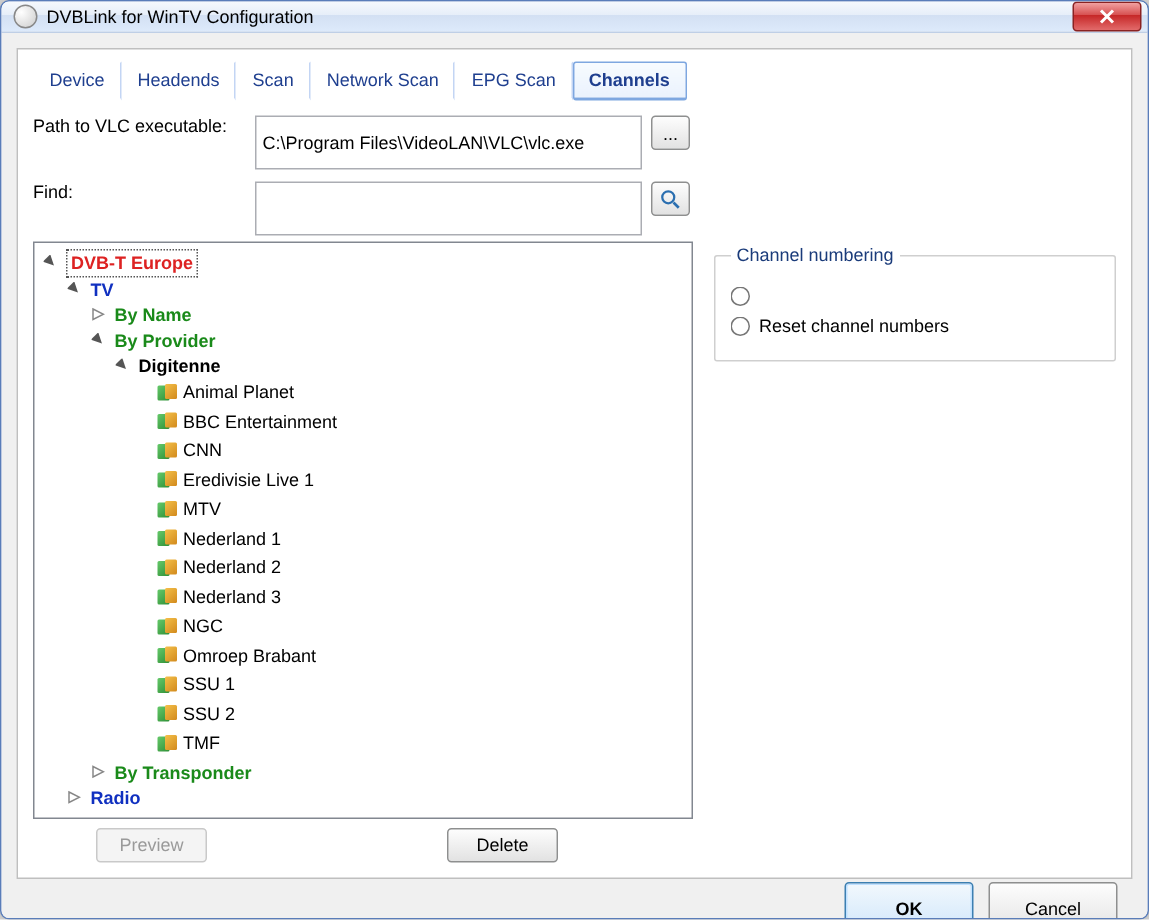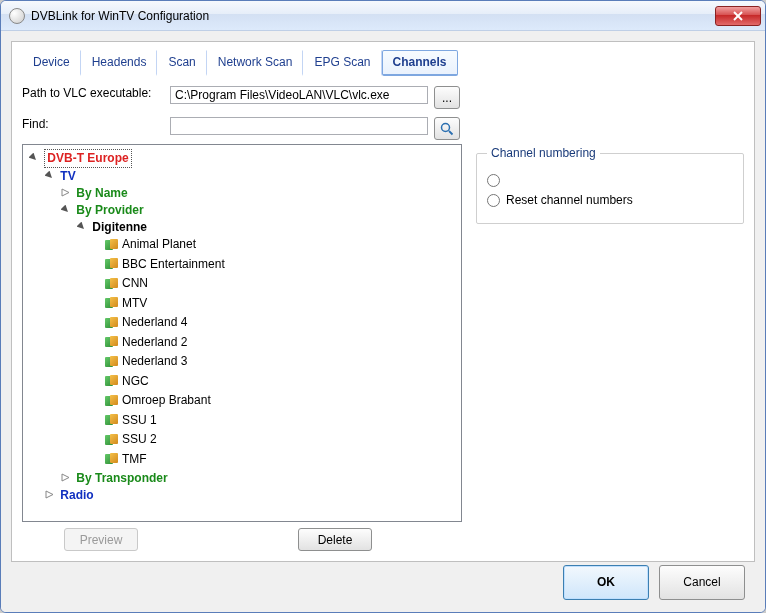--- a/index.html
+++ b/index.html
@@ -11,21 +11,21 @@
   .close-btn { width: 46px; height: 20px; margin-right: 4px; background: linear-gradient(to bottom,#f1a0a0 0%,#d64f4f 45%,#c62828 46%,#e26a6a 100%); border: 1px solid #8a2222; border-radius: 3px; display:flex; align-items:center; justify-content:center; cursor:pointer; }
   .close-btn svg { stroke:#fff; stroke-width:2; }
   .client { flex:1; background:#f0f0f0; padding:10px; display:flex; flex-direction:column; }
   .inner { flex:1; background:#fff; border:1px solid #bfbfbf; padding:8px 10px 10px 10px; display:flex; flex-direction:column; }
   .tabs { display:flex; gap:0; border-bottom:0; margin-bottom:6px; }
   .tab { padding:4px 10px 5px 10px; color:#1f3f8f; cursor:pointer; border:1px solid transparent; border-bottom:2px solid transparent; }
   .tab.sep { border-right:1px solid #c3d5f4; }
   .tab.active { border:1px solid #7ea7e0; border-bottom:2px solid #7ea7e0; background:linear-gradient(to bottom,#f7fbff,#eaf2fd); border-radius:2px; font-weight:bold; }
   .formrow { display:flex; margin:4px 0; gap:6px; }
   .formrow .lbl { width:142px; }
-  .formrow input[type=text] { flex:1; max-width:258px; height:18px; border:1px solid #abadb3; background:#fff; padding:0 4px; }
+  .formrow input[type=text] { flex:1; max-width:258px; height:36px; border:1px solid #abadb3; background:#fff; padding:0 4px; }
   .formrow input.find { max-width:258px; }
   .smallbtn { width:26px; height:23px; border:1px solid #8e8f8f; background:linear-gradient(to bottom,#fdfdfd,#e2e2e2); border-radius:3px; display:flex; align-items:center; justify-content:center; cursor:pointer; }
   .content { display:flex; gap:14px; flex:1; min-height:0; }
   .leftcol { display:flex; flex-direction:column; flex:0 0 440px; }
   .tree { border:1px solid #828790; background:#fff; flex:1; padding:4px 4px; overflow:auto; }
   .actionrow { display:flex; margin-top:6px; justify-content:flex-start; }
   .btn { min-width:74px; height:23px; border:1px solid #8e8f8f; border-radius:3px; background:linear-gradient(to bottom,#fdfdfd,#e2e2e2); cursor:pointer; }
   .btn.disabled { color:#9a9a9a; border-color:#c9c9c9; background:#f4f4f4; cursor:default; }
   .rightcol { flex:1; padding-top:2px; }
   fieldset.group { border:1px solid #cfcfcf; border-radius:2px; padding:8px 10px 10px 10px; }
@@ -157,25 +157,29 @@
                                 <li class="node"><span class="tw"></span><span class="labelwrap">
                                     <span class="chan-icon"></span>
                                     <span>BBC Entertainment</span>
                                   </span></li>
                                 <li class="node"><span class="tw"></span><span class="labelwrap">
                                     <span class="chan-icon"></span>
                                     <span>CNN</span>
                                   </span></li>
                                 <li class="node"><span class="tw"></span><span class="labelwrap">
                                     <span class="chan-icon"></span>
+                                    <span>Eredivisie Live 1</span>
+                                  </span></li>
+                                <li class="node"><span class="tw"></span><span class="labelwrap">
+                                    <span class="chan-icon"></span>
                                     <span>MTV</span>
                                   </span></li>
                                 <li class="node"><span class="tw"></span><span class="labelwrap">
                                     <span class="chan-icon"></span>
-                                    <span>Nederland 4</span>
+                                    <span>Nederland 1</span>
                                   </span></li>
                                 <li class="node"><span class="tw"></span><span class="labelwrap">
                                     <span class="chan-icon"></span>
                                     <span>Nederland 2</span>
                                   </span></li>
                                 <li class="node"><span class="tw"></span><span class="labelwrap">
                                     <span class="chan-icon"></span>
                                     <span>Nederland 3</span>
                                   </span></li>
                                 <li class="node"><span class="tw"></span><span class="labelwrap">

